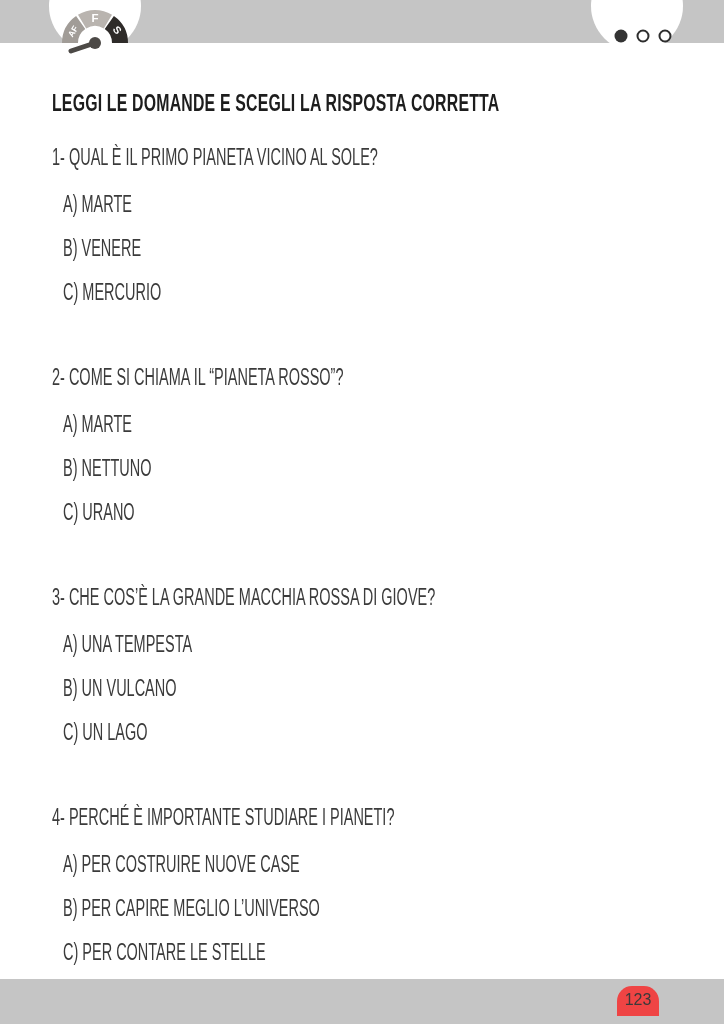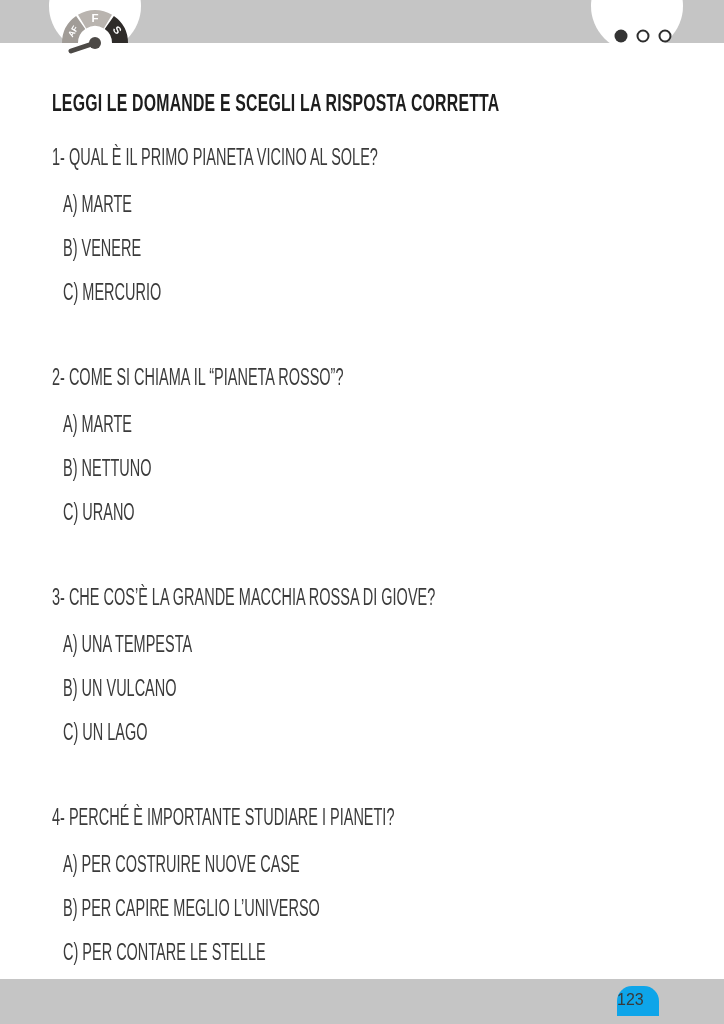--- a/index.html
+++ b/index.html
@@ -19,23 +19,23 @@
   .bottom-bar {
     position:absolute; left:0; top:979px;
     width:724px; height:45px;
     background:#c5c5c5;
   }
   .logo-svg { position:absolute; left:45px; top:0; width:100px; height:60px; }
   .dots-svg { position:absolute; left:590px; top:0; width:94px; height:60px; }
   .page-tab {
     position:absolute; left:617px; top:986px;
     width:42px; height:30px;
-    background:#0ea5e9;
+    background:#ef4444;
     border-radius:15px 15px 0 0;
-    display:flex; align-items:center; 
+    display:flex; align-items:center; justify-content:center;
   }
   .page-tab span { font-size:16px; color:#3a3a3a; padding-bottom:2px; }
   .text-line {
     position:absolute;
     white-space:nowrap;
     line-height:1;
     transform-origin:0 0;
   }
   .title {
     left:52px; top:91px;

